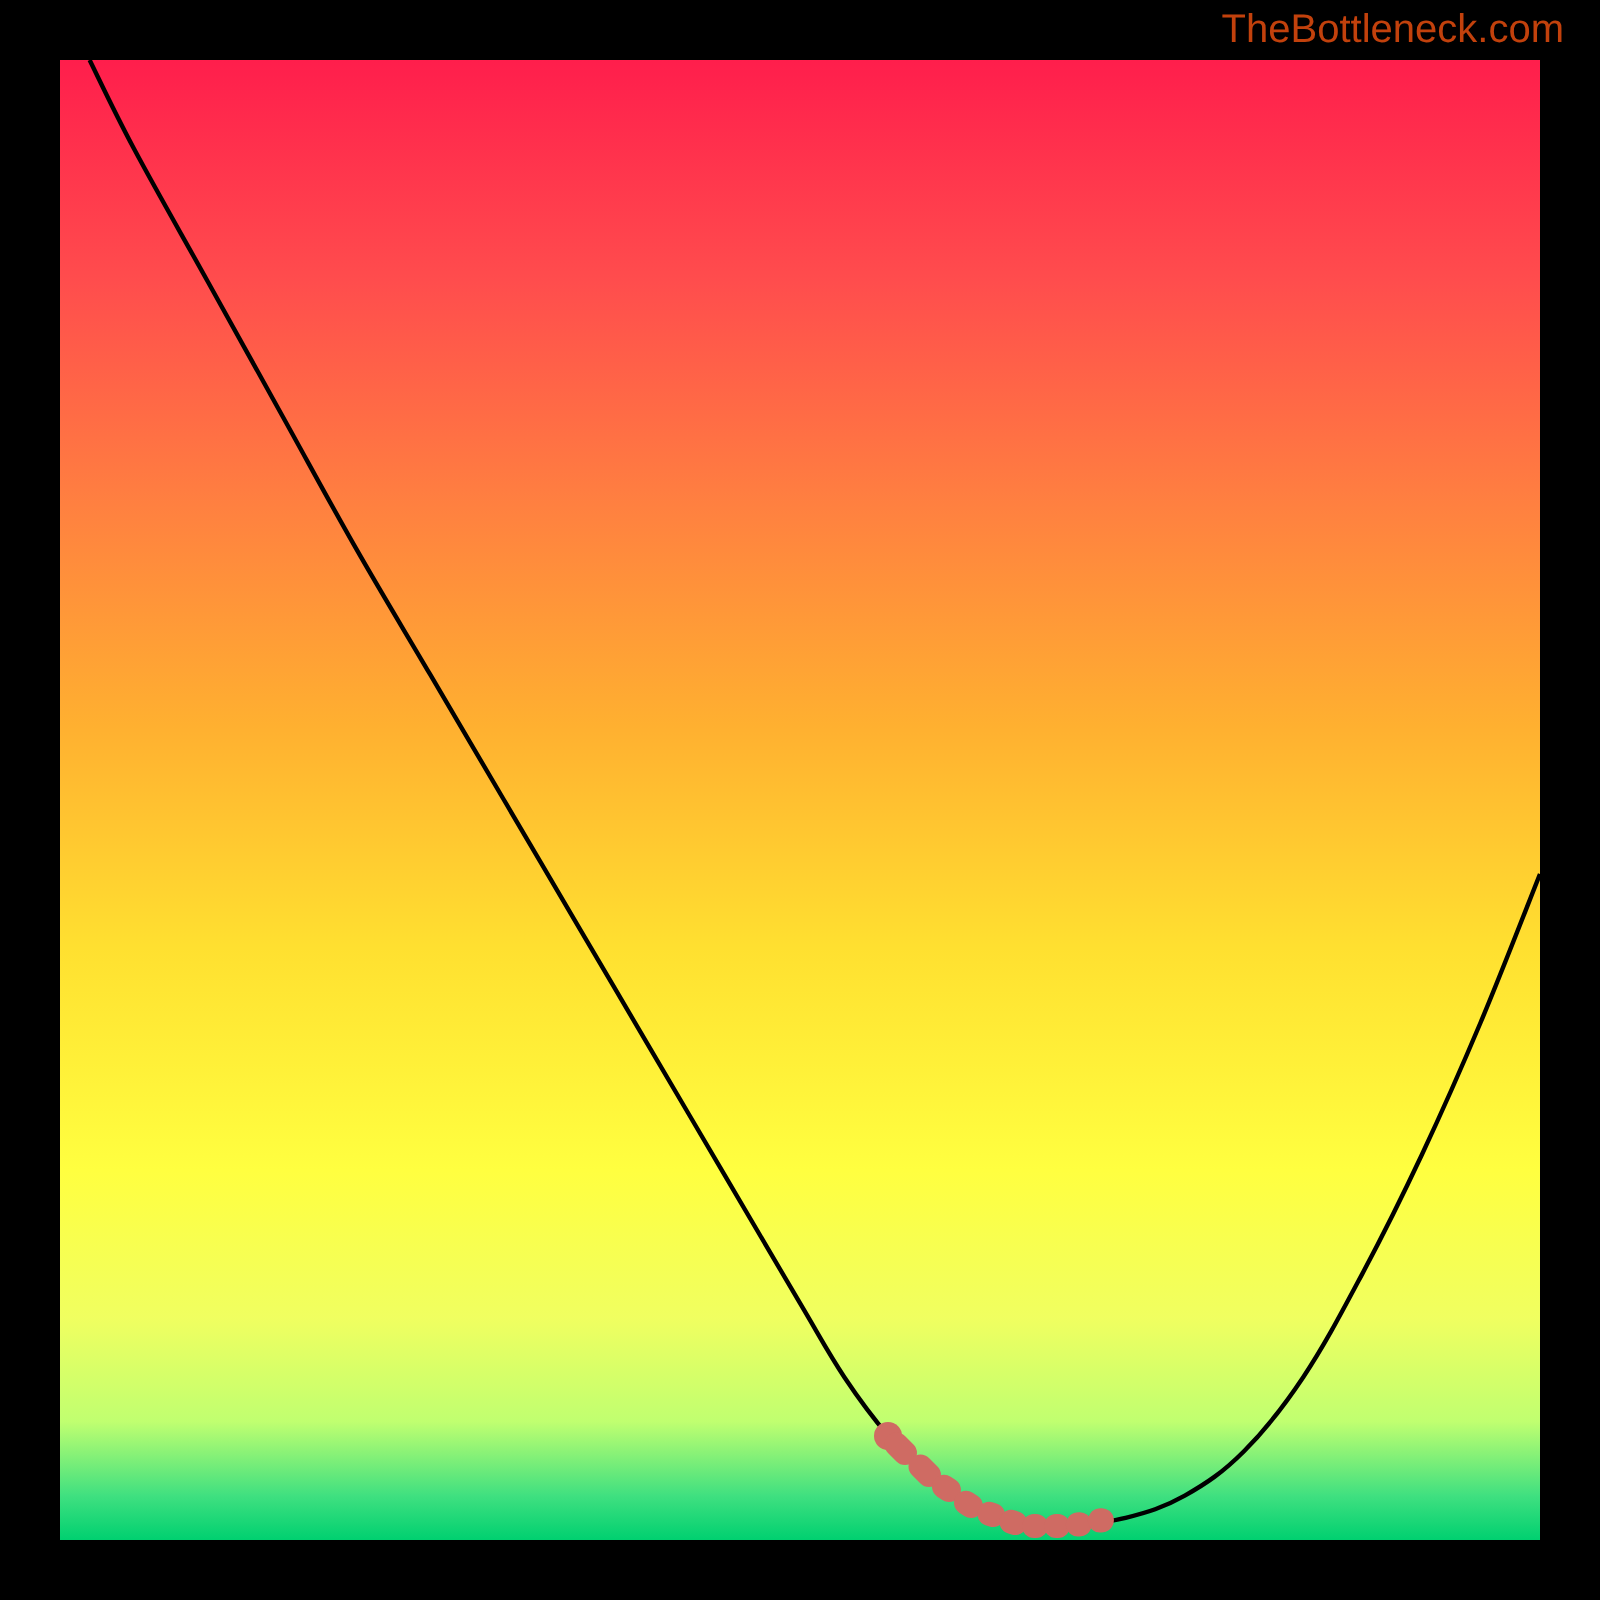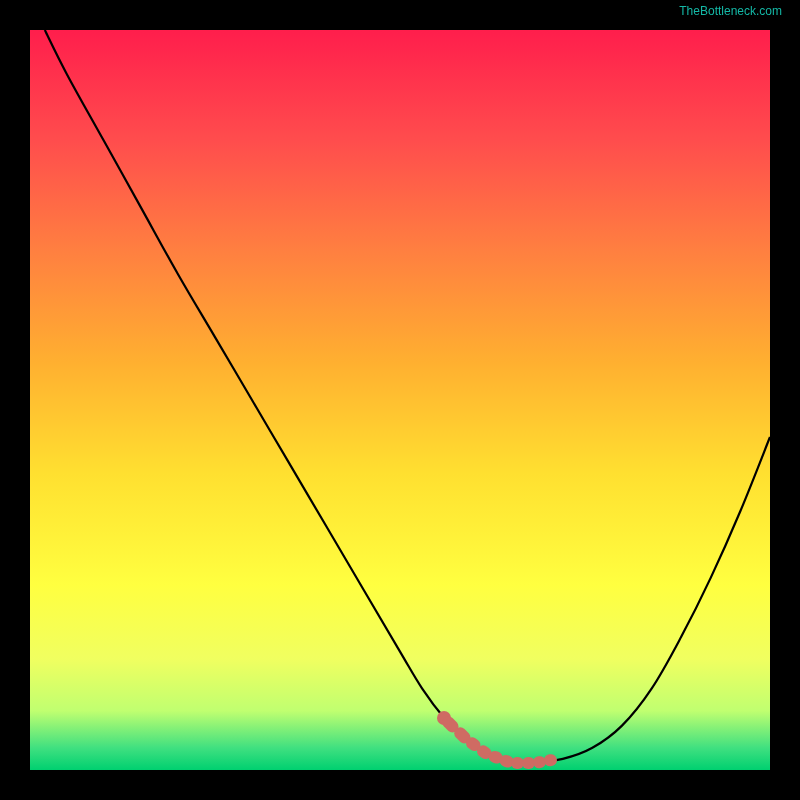--- a/index.html
+++ b/index.html
@@ -1,17 +1,17 @@
 <!DOCTYPE html>
 <html><head>
 <meta charset="utf-8">
 <style>
   * { margin: 0; padding: 0; box-sizing: border-box; }
   body { width: 800px; height: 800px; background: #000; font-family: Arial, sans-serif; position: relative; }
-  .watermark { position: absolute; top: 4px; right: 18px; color: #14b8a6; font-size: 12px; font-weight: 500; z-index: 10; }
+  .watermark { position: absolute; top: 4px; right: 18px; color: #c2410c; font-size: 20px; font-weight: 500; z-index: 10; }
   .plot-area { position: absolute; top: 30px; left: 30px; width: 740px; height: 740px; background: linear-gradient(to bottom, #ff1e4c 0%, #ff4d4d 15%, #ff8040 30%, #ffb030 45%, #ffe030 60%, #ffff40 75%, #f0ff60 85%, #c0ff70 92%, #40e080 97%, #00d070 100%); }
   .curve-layer { position: absolute; top: 0; left: 0; width: 100%; height: 100%; }
   .highlight-dot { position: absolute; width: 14px; height: 14px; background: #cf6b63; border-radius: 50%; transform: translate(-50%, -50%); }
   .highlight-seg { position: absolute; background: #cf6b63; border-radius: 6px; }
 </style>
 </head>
 <body>
 
 <div class="watermark">TheBottleneck.com</div>
 

